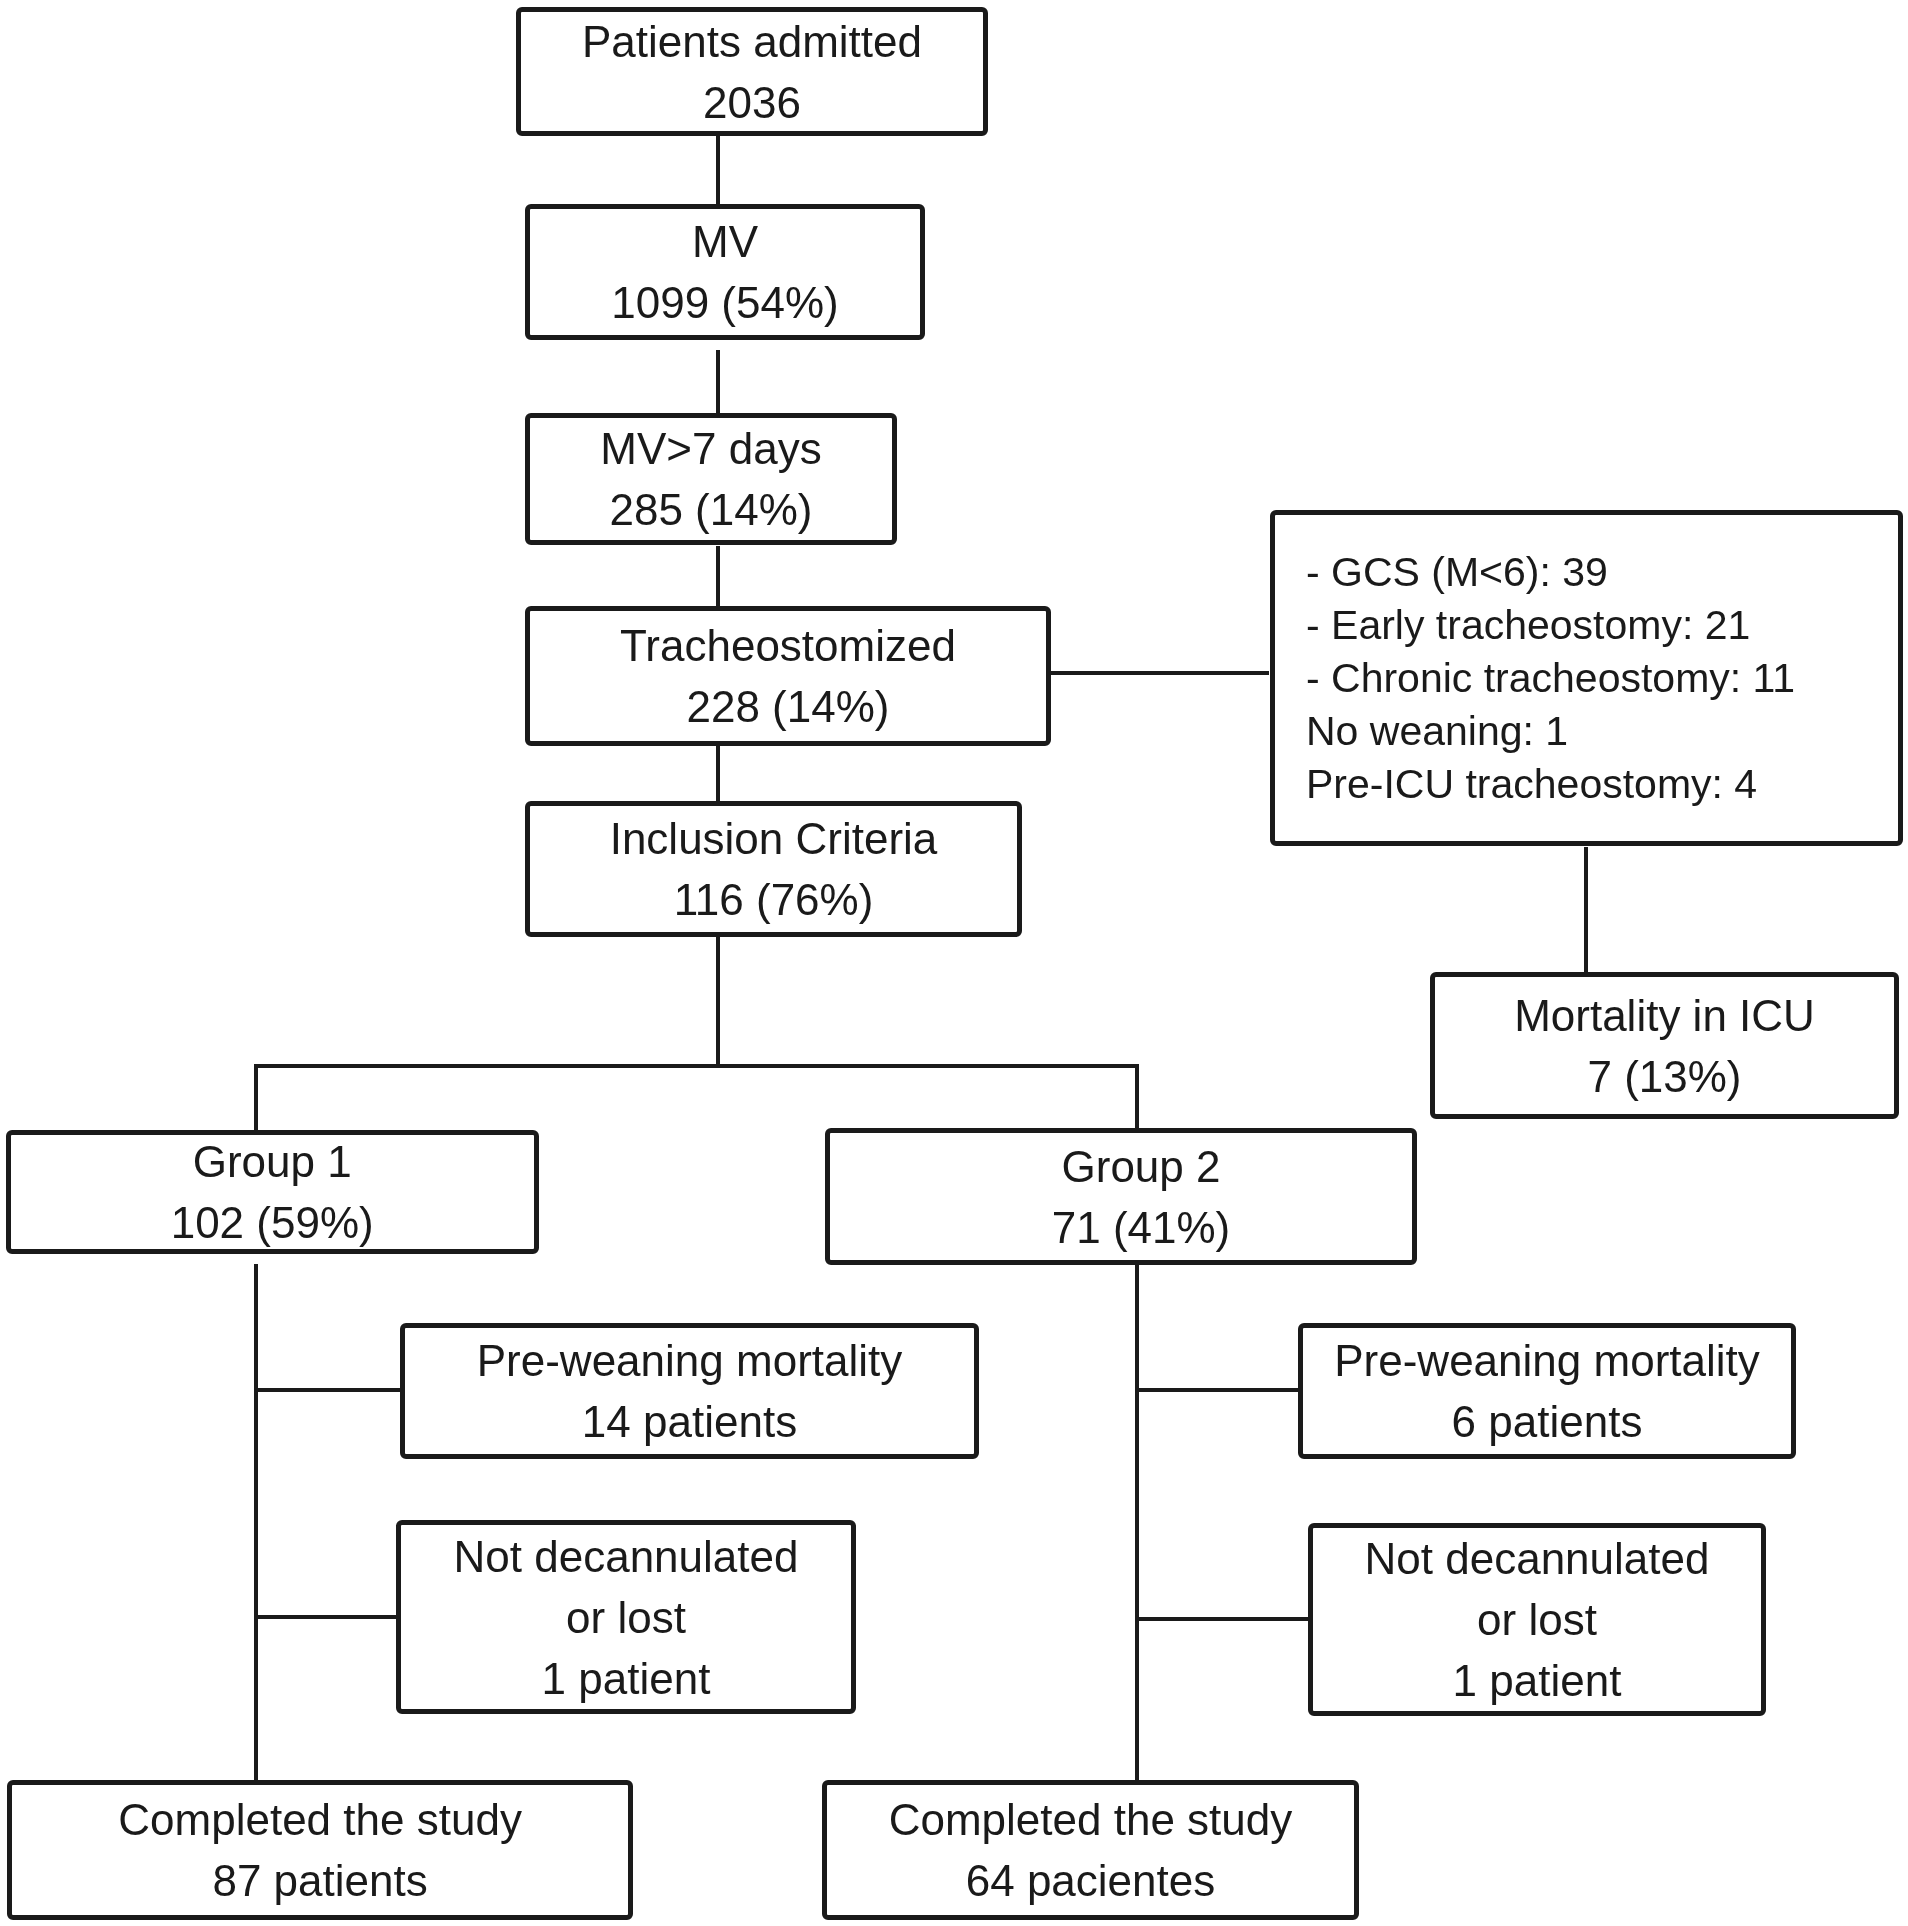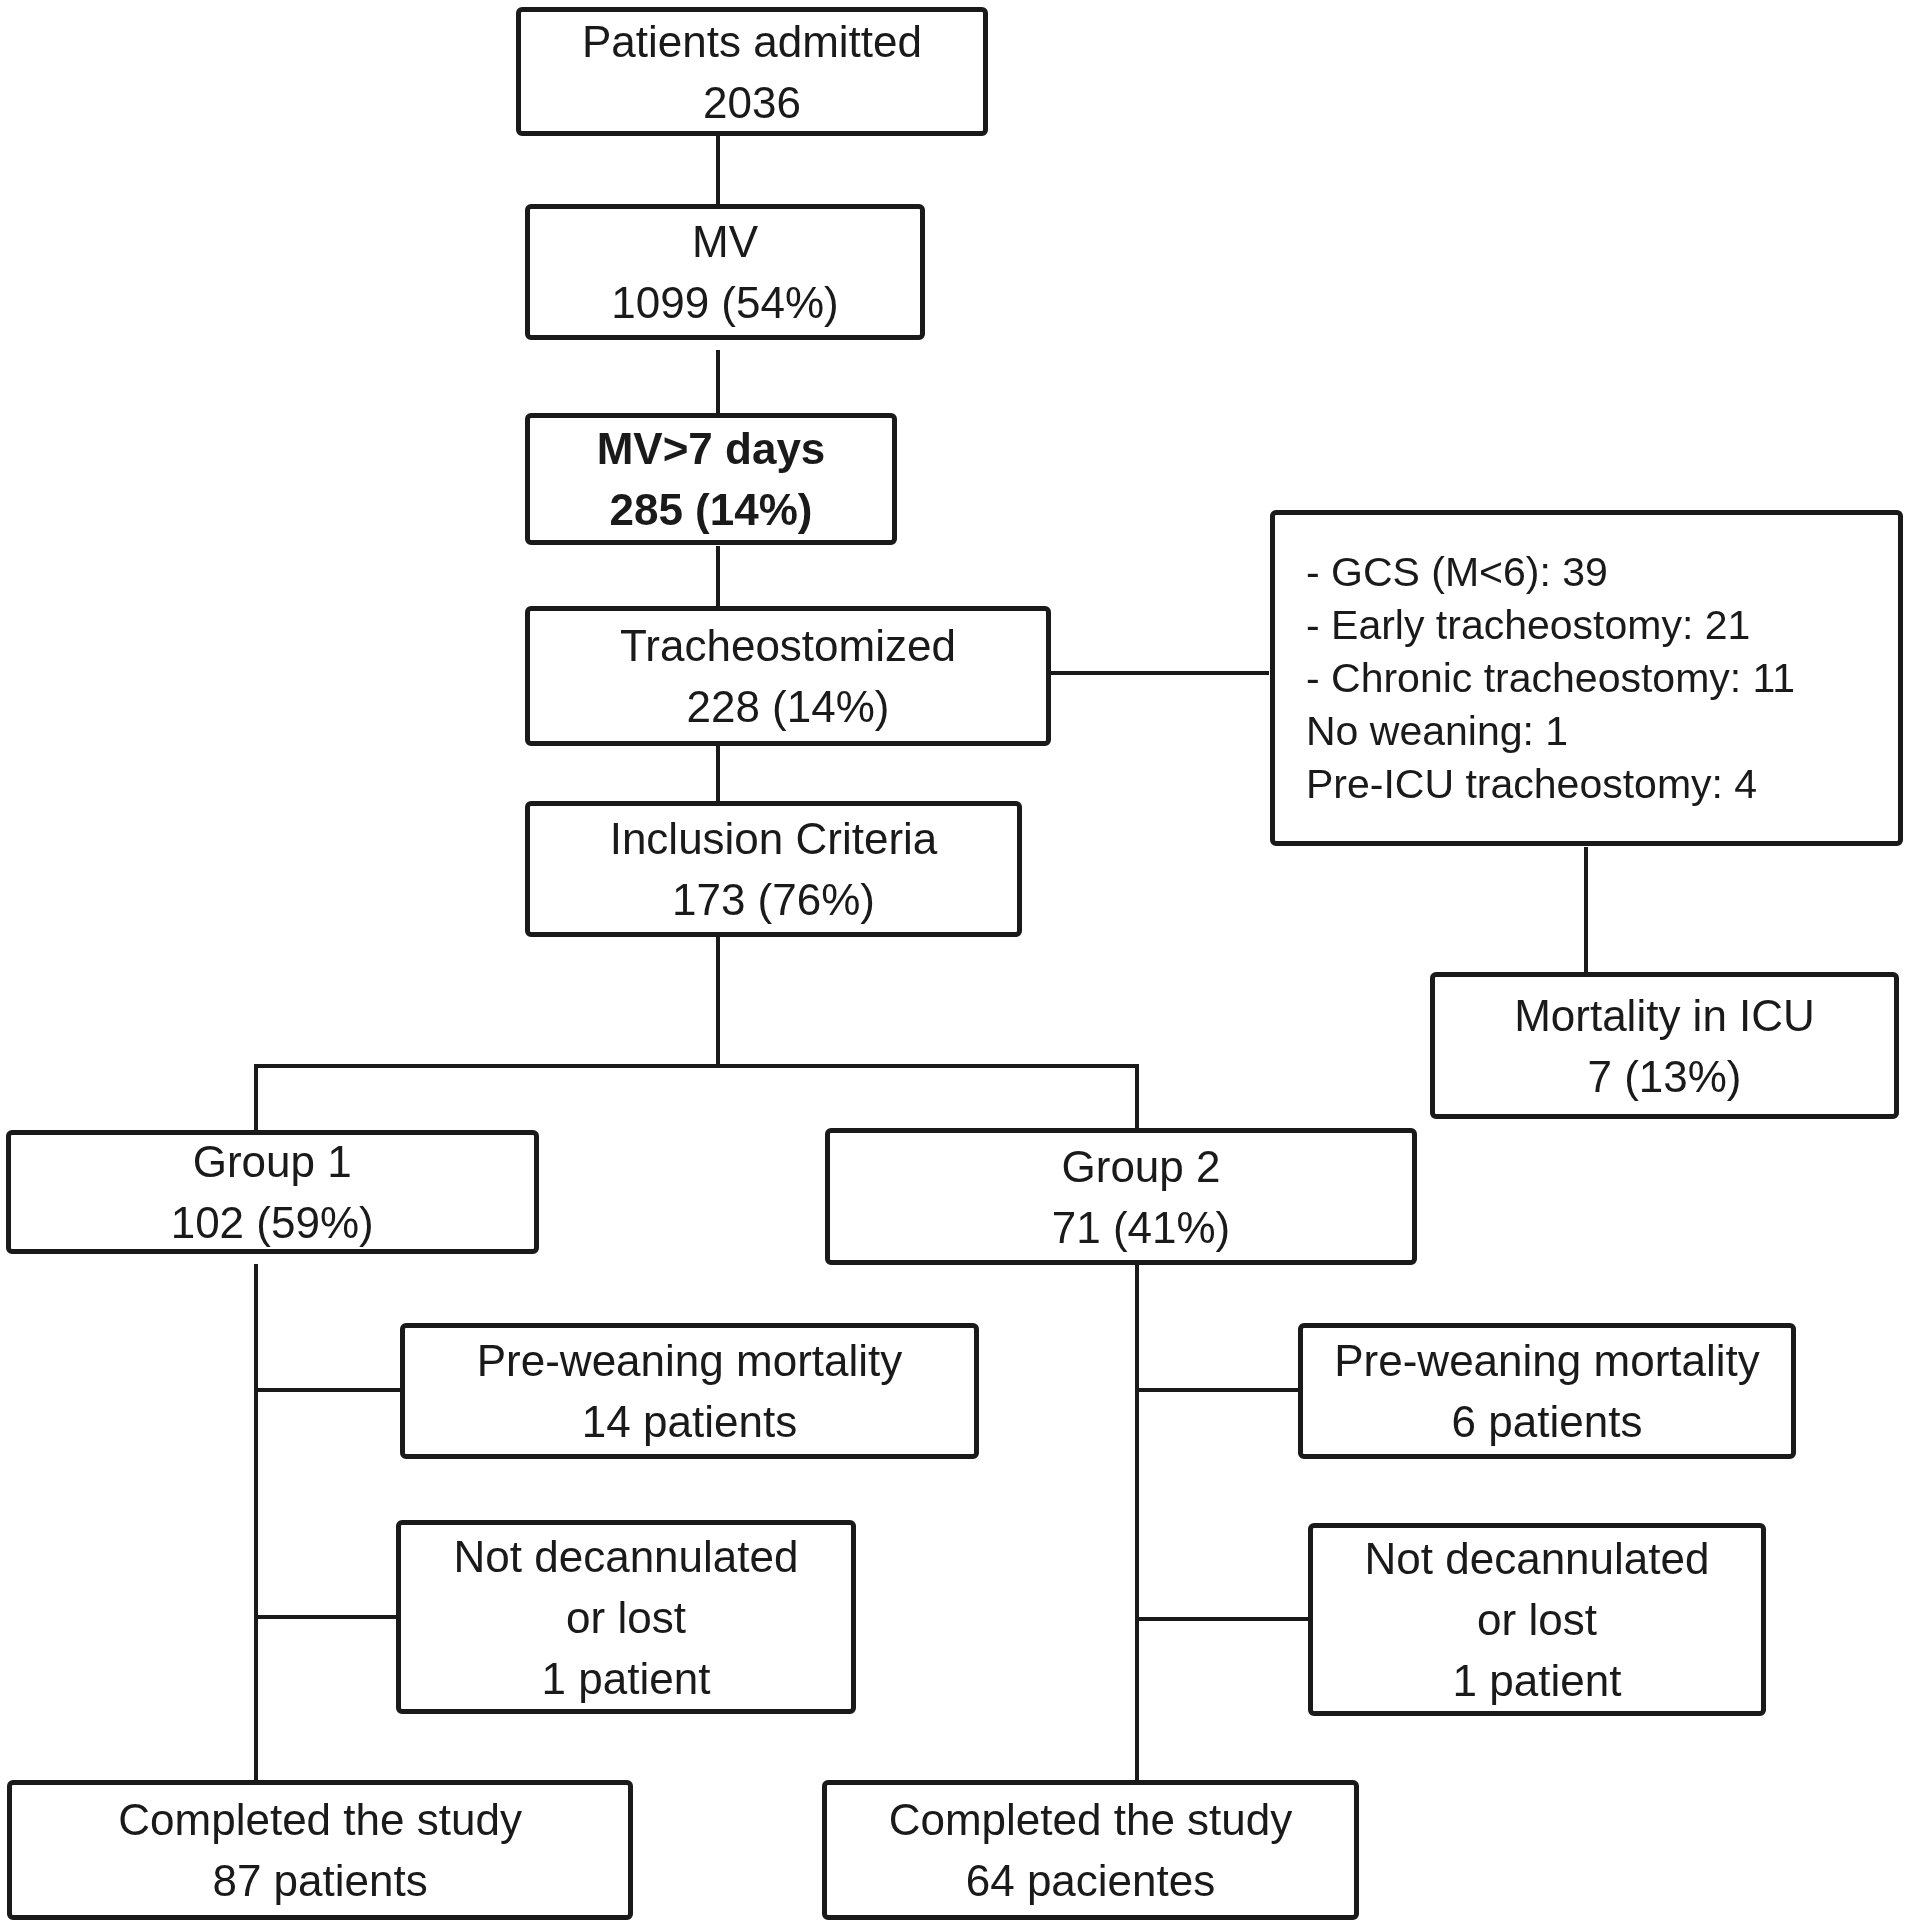--- a/index.html
+++ b/index.html
@@ -67,41 +67,41 @@
   <div class="box" style="left:516px; top:7.1px; width:472px; height:129px;">
     <span>Patients admitted</span>
     <span>2036</span>
   </div>
 
   <div class="box" style="left:525px; top:204px; width:400px; height:136px;">
     <span>MV</span>
     <span>1099 (54%)</span>
   </div>
 
-  <div class="box" style="left:525px; top:413px; width:372px; height:132px;font-weight:bold;">
+  <div class="box" style="left:525px; top:413px; width:372px; height:132px;">
     <span>MV&gt;7 days</span>
     <span>285 (14%)</span>
   </div>
 
   <div class="box" style="left:525px; top:606px; width:526px; height:140px;">
     <span>Tracheostomized</span>
     <span>228 (14%)</span>
   </div>
 
   <div class="box left-align" style="left:1270px; top:510px; width:633px; height:336px;">
     <span>- GCS (M&lt;6): 39</span>
     <span>- Early tracheostomy: 21</span>
     <span>- Chronic tracheostomy: 11</span>
     <span>No weaning: 1</span>
     <span>Pre-ICU tracheostomy: 4</span>
   </div>
 
   <div class="box" style="left:525px; top:801px; width:497px; height:136px;">
     <span>Inclusion Criteria</span>
-    <span>173 (76%)</span>
+    <span>116 (76%)</span>
   </div>
 
   <div class="box" style="left:1430px; top:972px; width:469px; height:147px;">
     <span>Mortality in ICU</span>
     <span>7 (13%)</span>
   </div>
 
   <div class="box" style="left:5.7px; top:1130px; width:533px; height:124px;">
     <span>Group 1</span>
     <span>102 (59%)</span>

